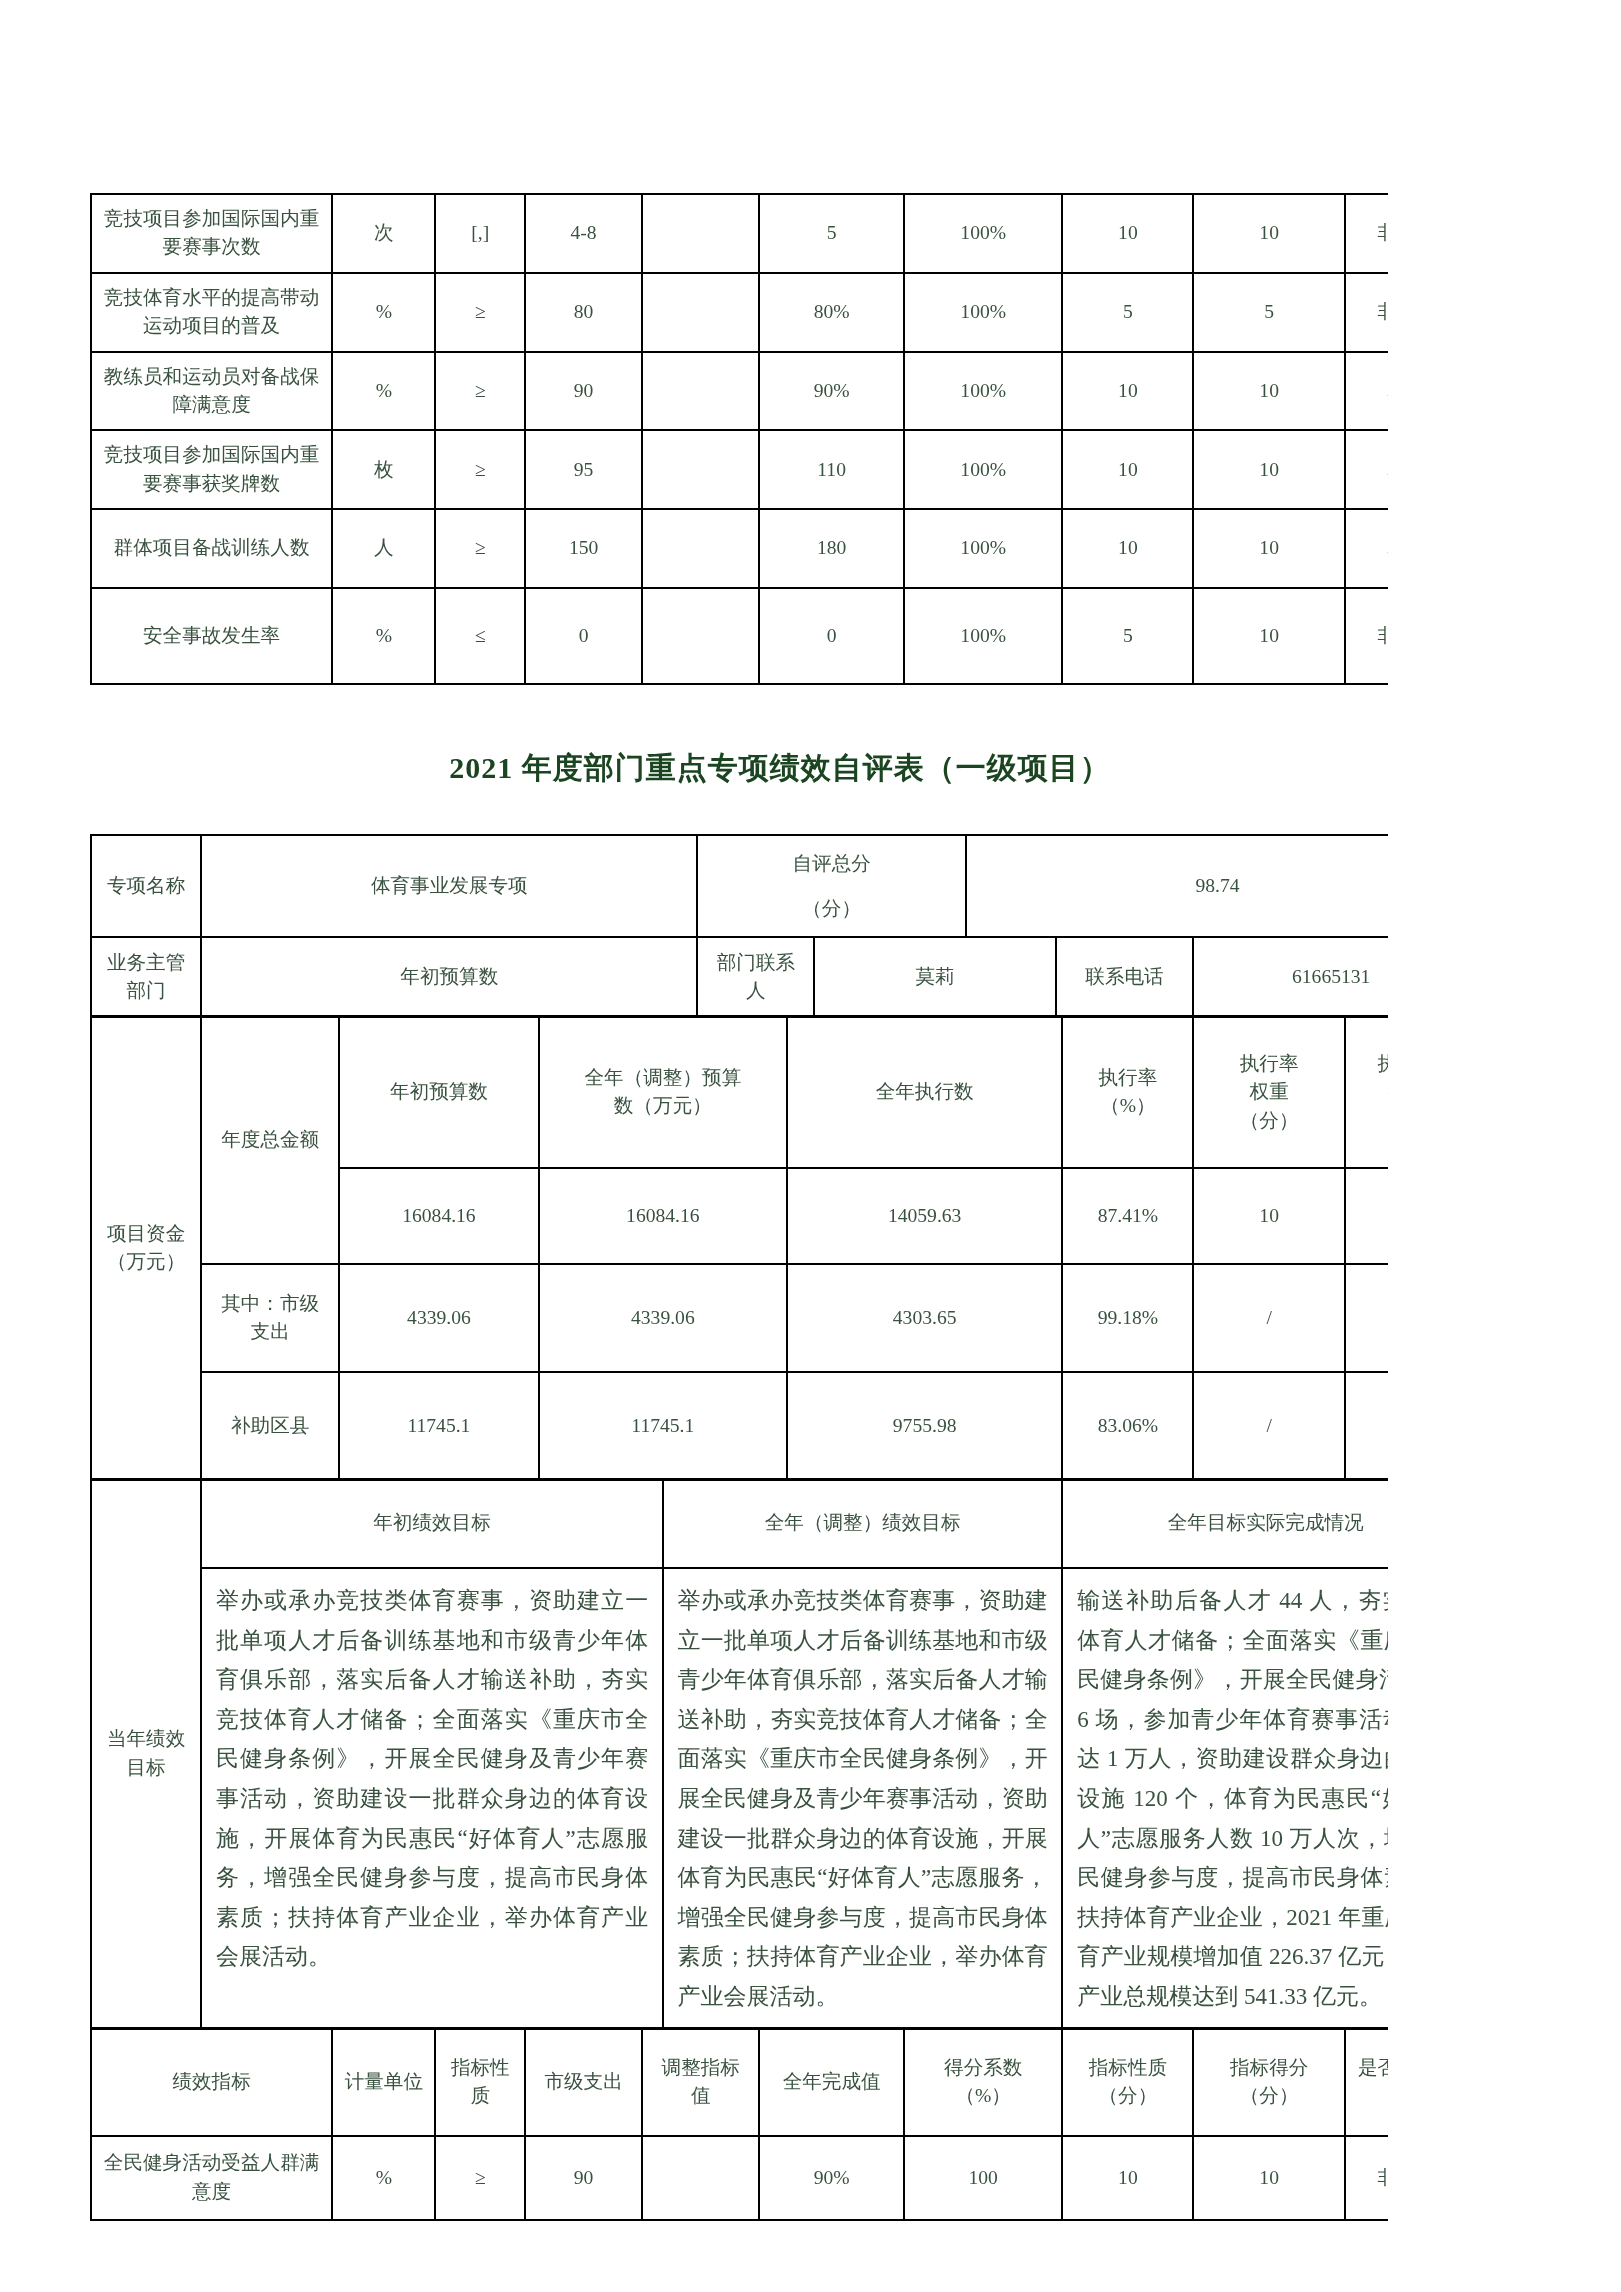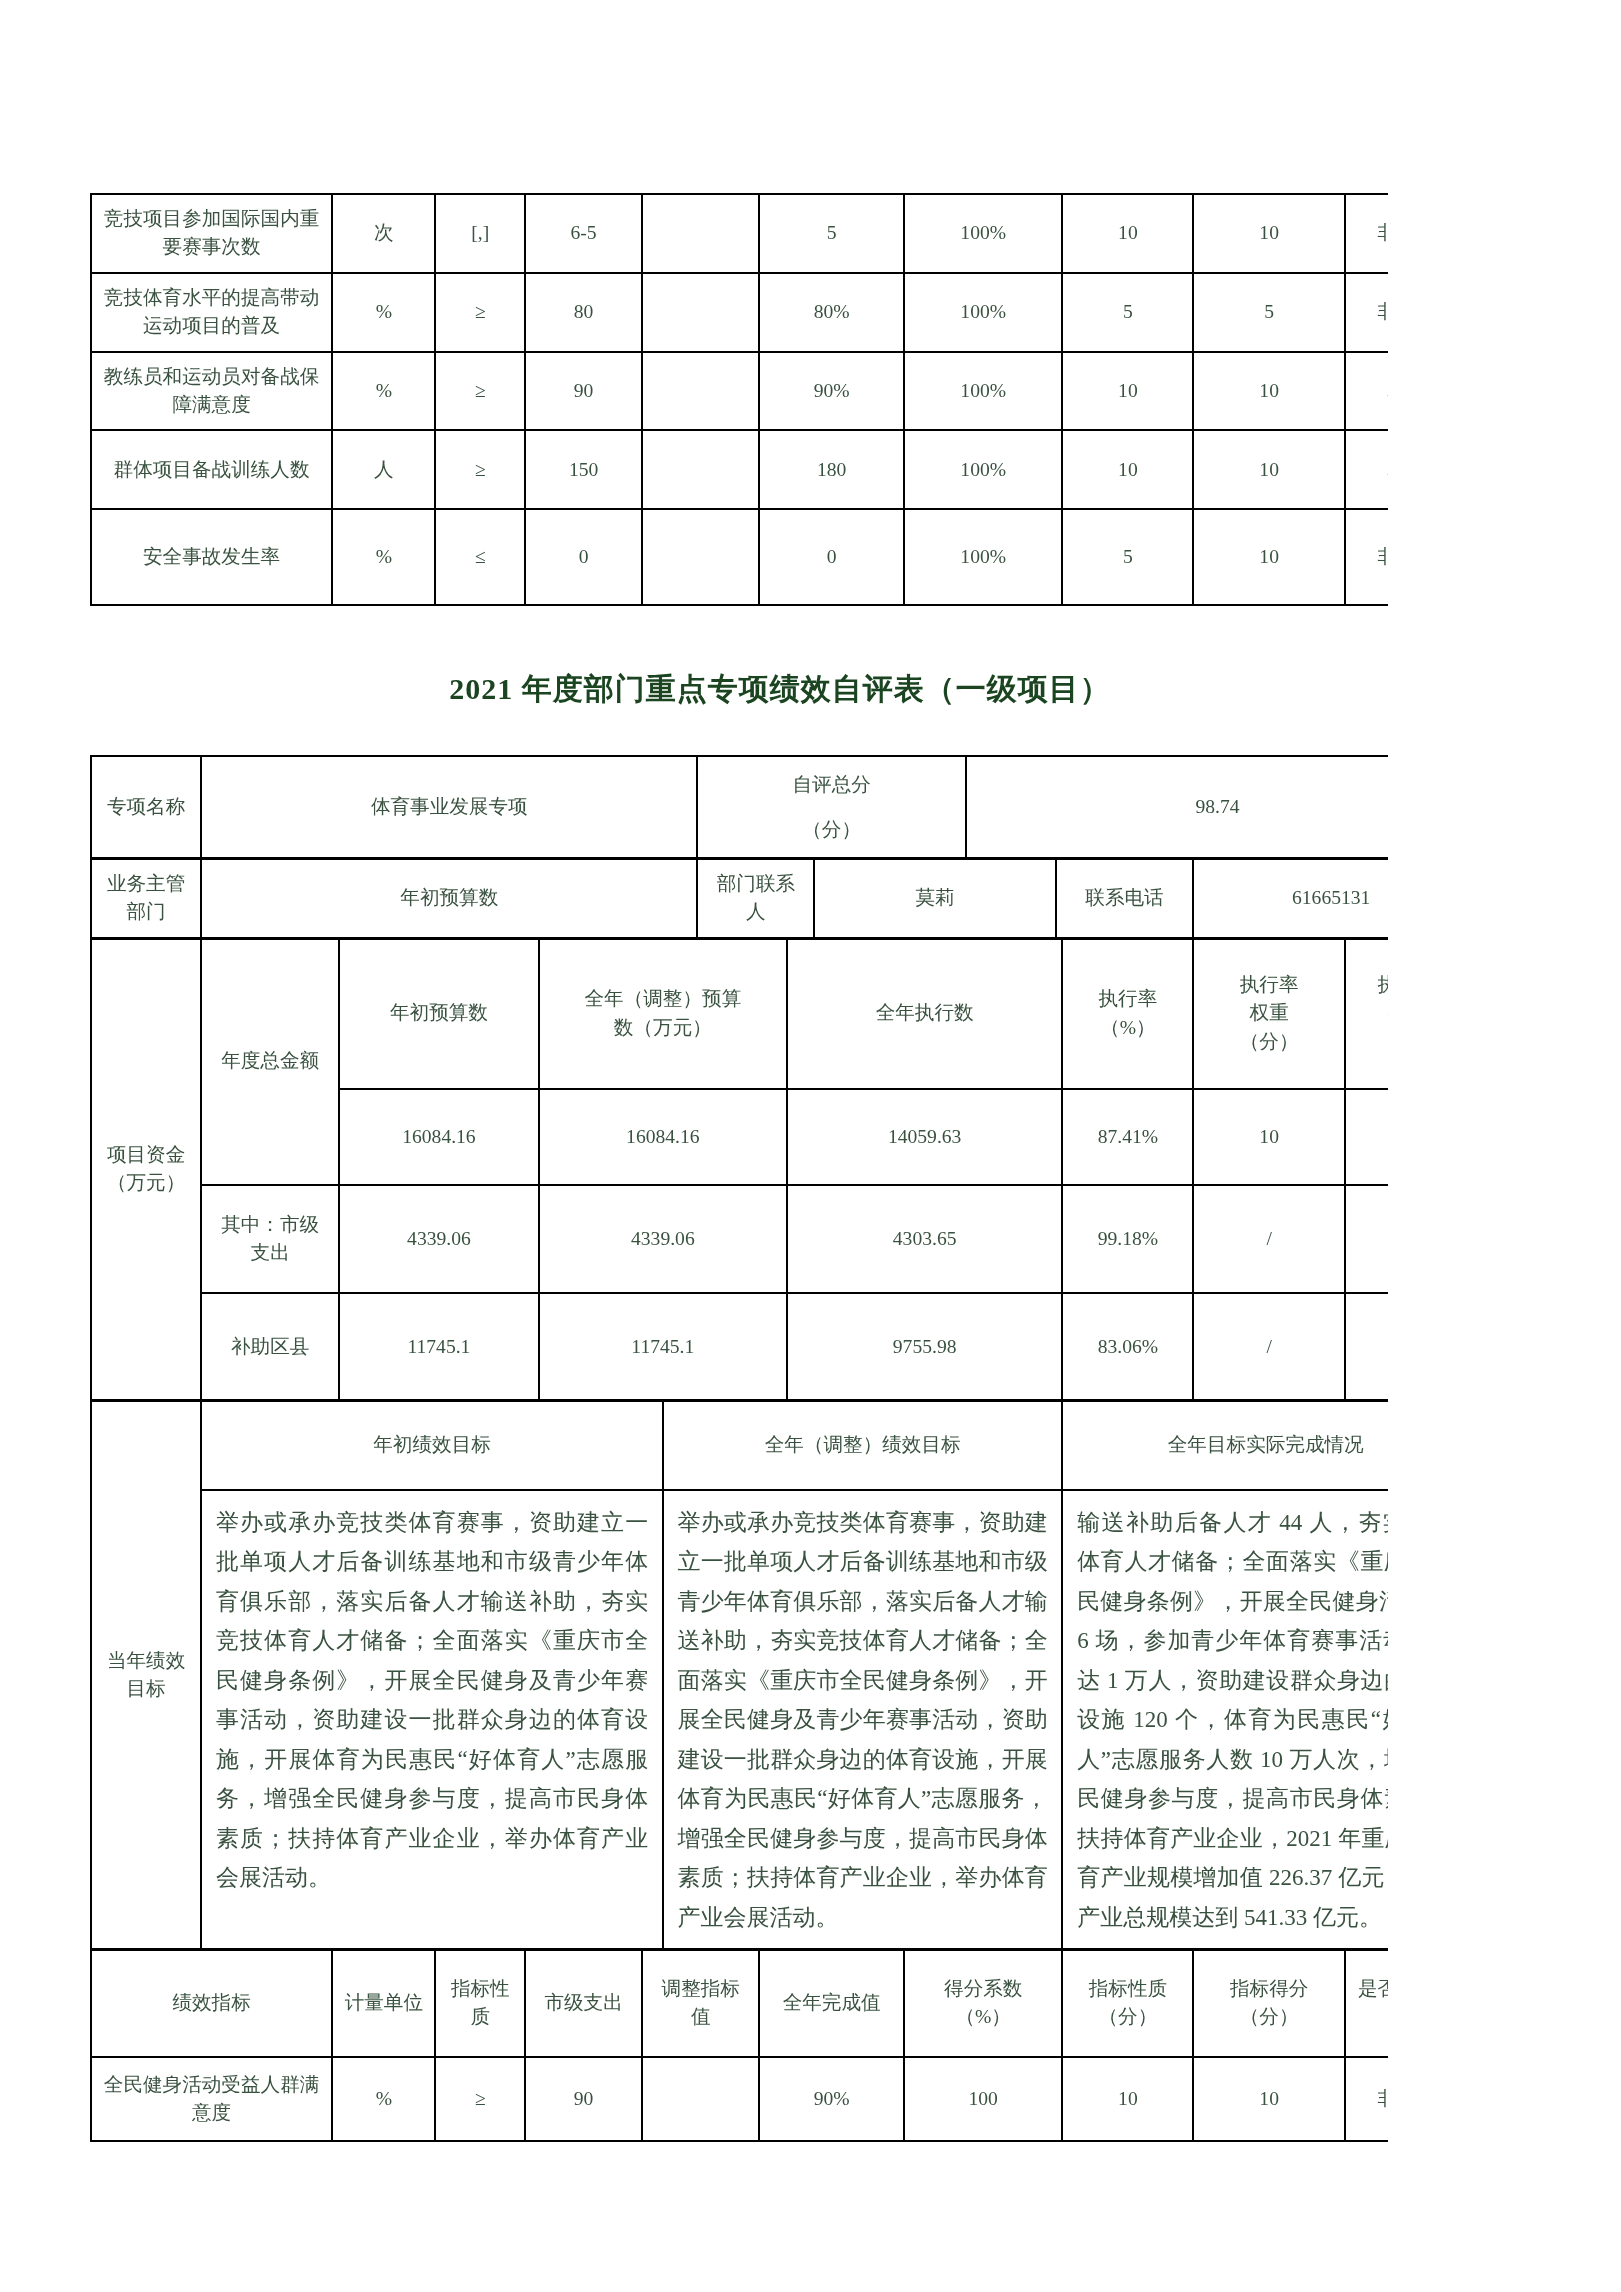--- a/index.html
+++ b/index.html
@@ -68,21 +68,21 @@
           <col style="width:11.5%">
           <col style="width:9.5%">
           <col style="width:11%">
           <col style="width:9%">
       </colgroup>
       <tbody>
           <tr class="r70">
         <td>竞技项目参加国际国内重要赛事次数</td>
         <td>次</td>
         <td>[,]</td>
-        <td>6-5</td>
+        <td>4-8</td>
         <td></td>
         <td>5</td>
         <td>100%</td>
         <td>10</td>
         <td>10</td>
         <td>非核心</td>
       </tr>
       <tr class="r70">
         <td>竞技体育水平的提高带动运动项目的普及</td>
         <td>%</td>
@@ -95,20 +95,32 @@
         <td>5</td>
         <td>非核心</td>
       </tr>
       <tr class="r70">
         <td>教练员和运动员对备战保障满意度</td>
         <td>%</td>
         <td>≥</td>
         <td>90</td>
         <td></td>
         <td>90%</td>
+        <td>100%</td>
+        <td>10</td>
+        <td>10</td>
+        <td>核心</td>
+      </tr>
+      <tr class="r70">
+        <td>竞技项目参加国际国内重要赛事获奖牌数</td>
+        <td>枚</td>
+        <td>≥</td>
+        <td>95</td>
+        <td></td>
+        <td>110</td>
         <td>100%</td>
         <td>10</td>
         <td>10</td>
         <td>核心</td>
       </tr>
       <tr class="r70">
         <td>群体项目备战训练人数</td>
         <td>人</td>
         <td>≥</td>
         <td>150</td>

